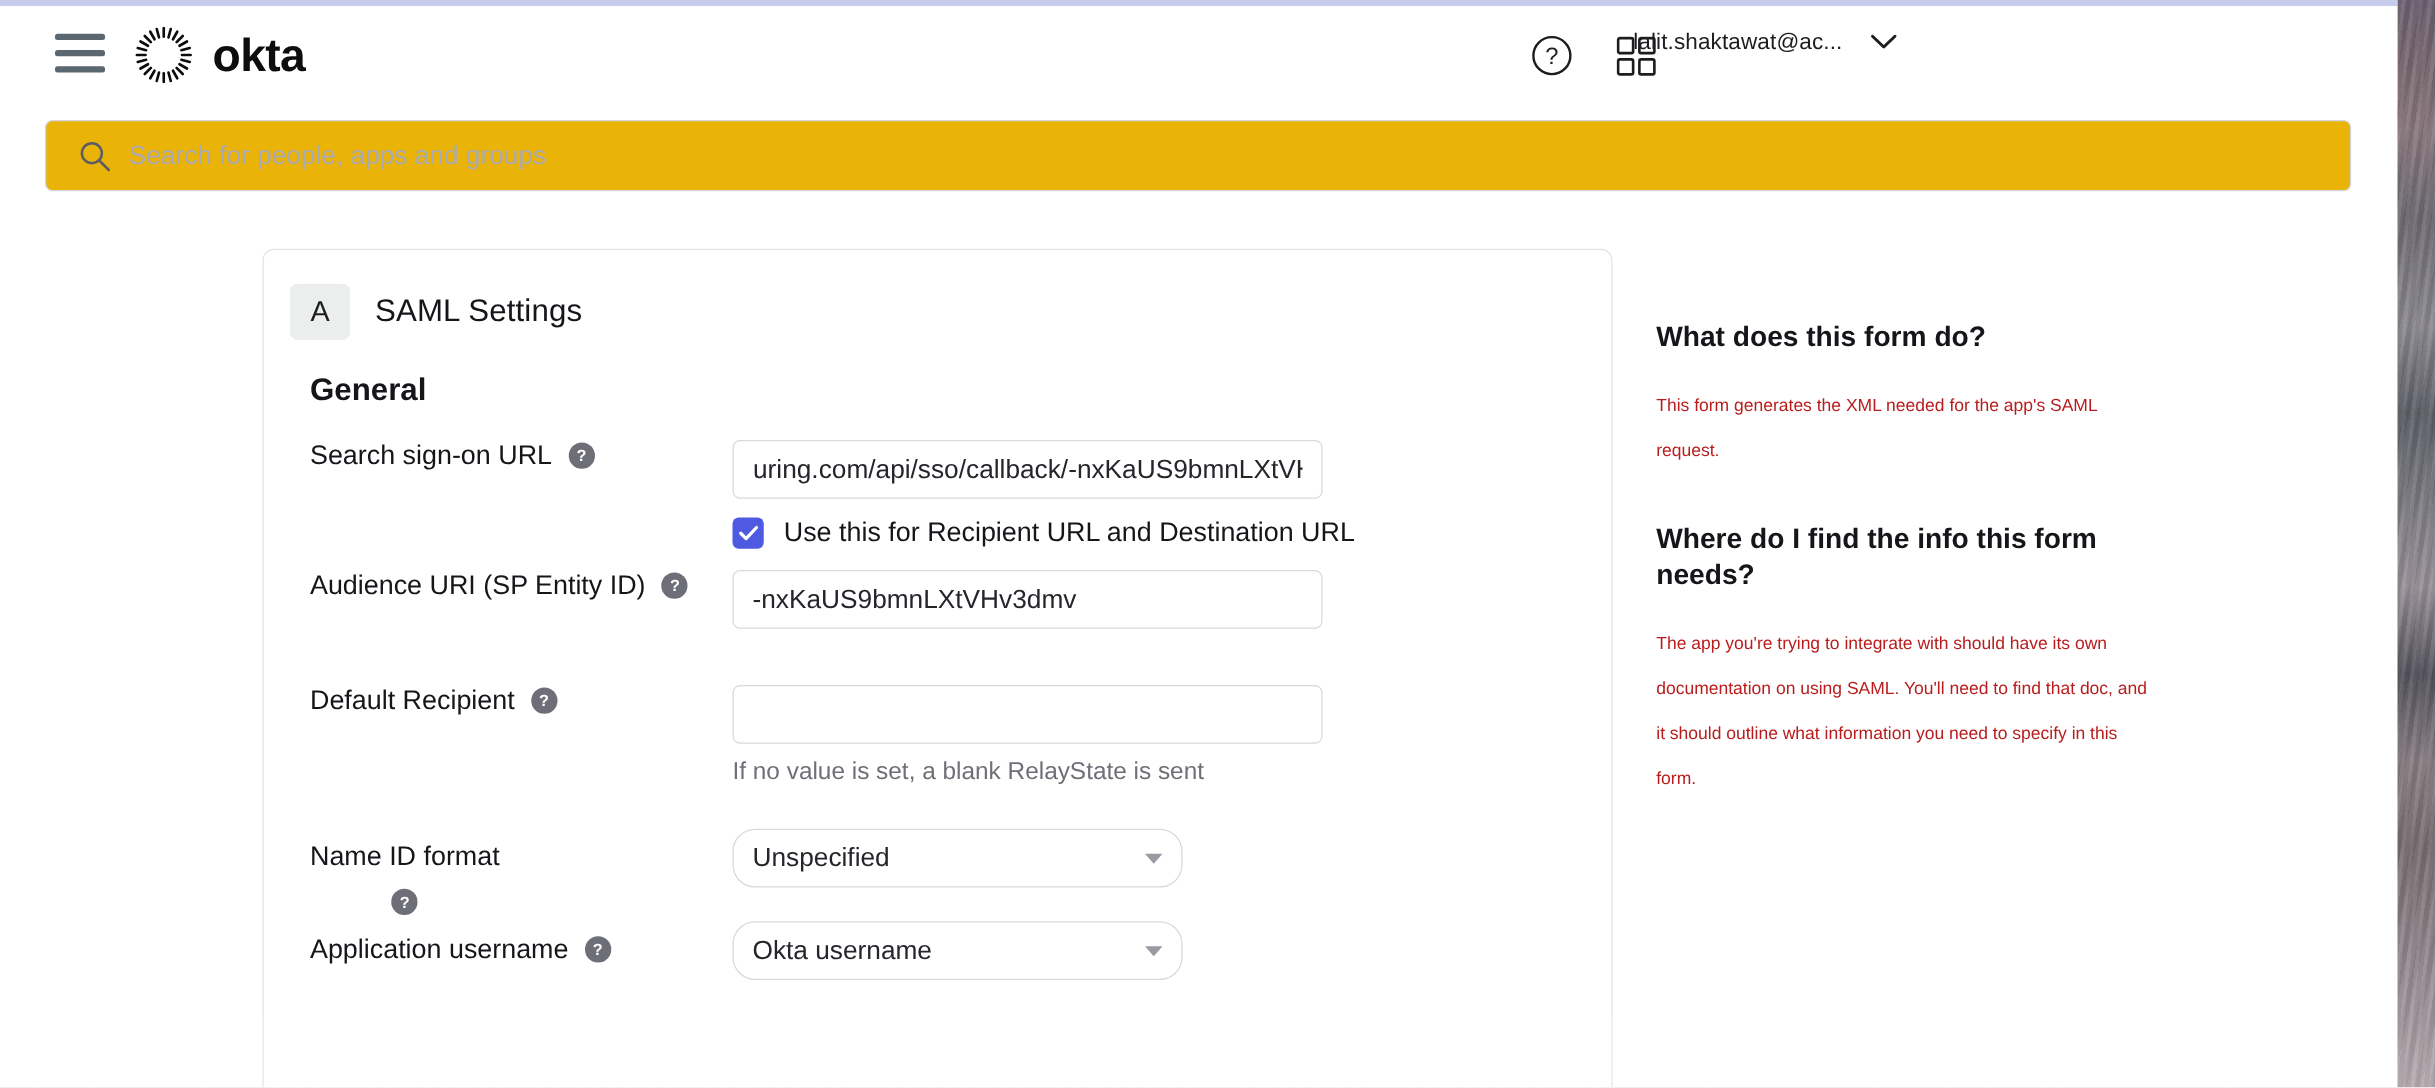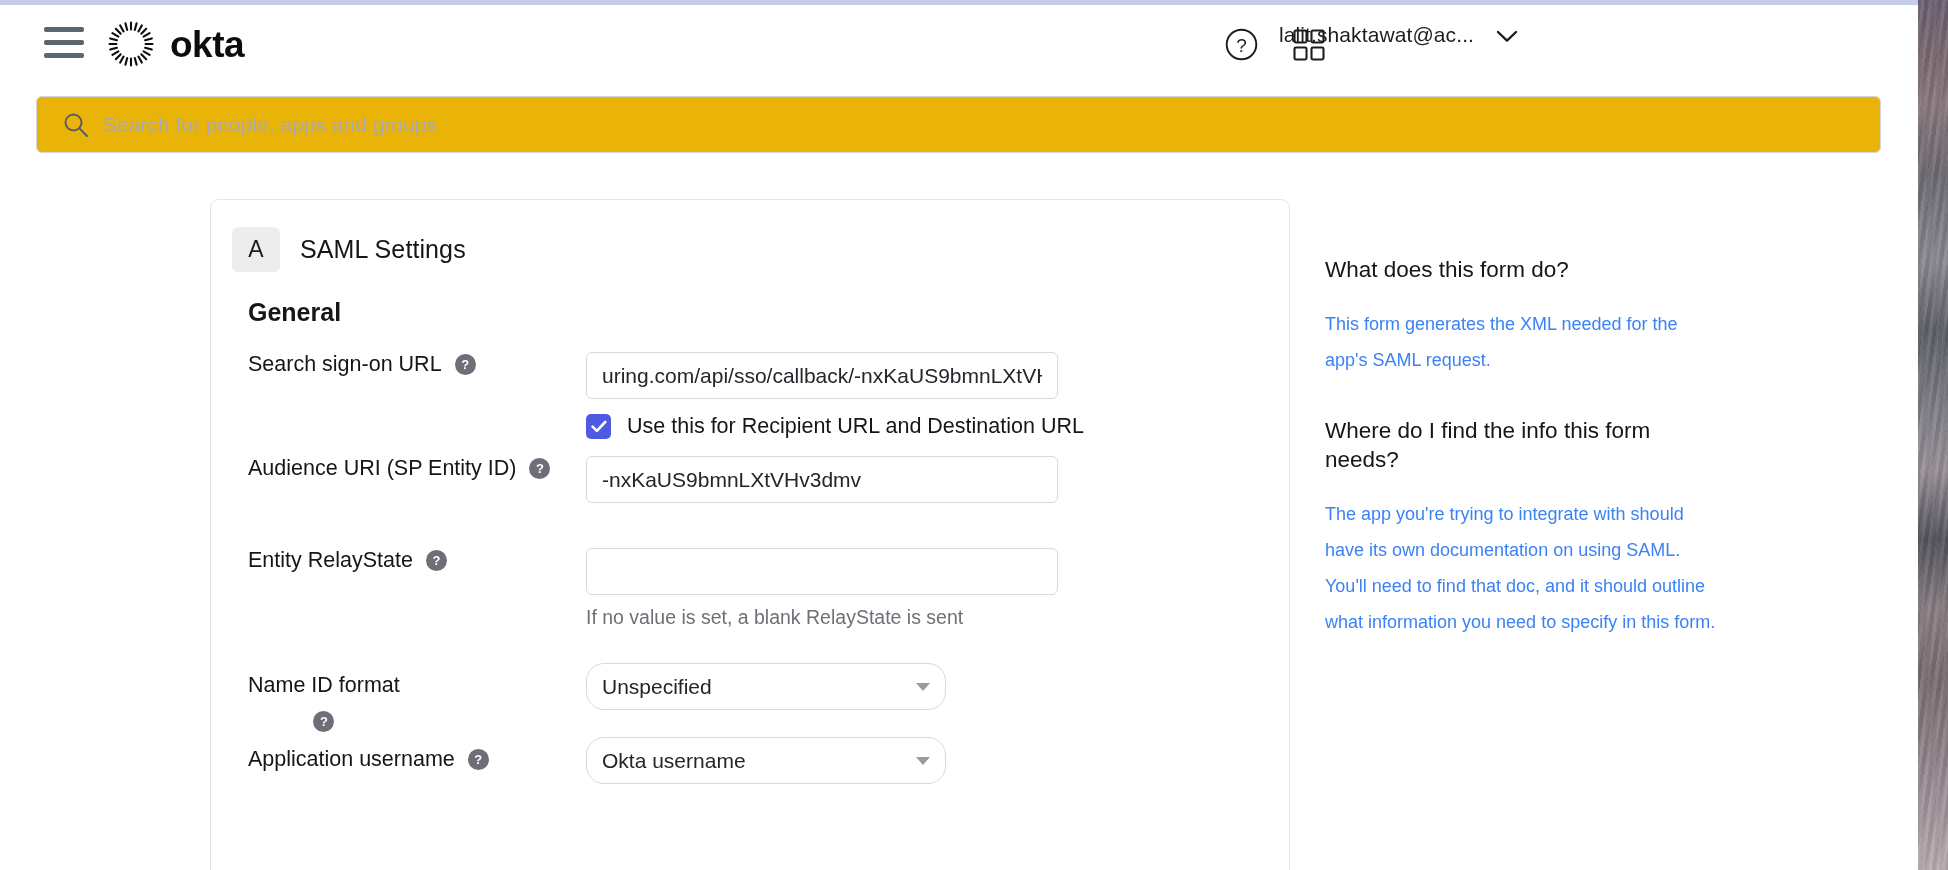--- a/index.html
+++ b/index.html
@@ -113,21 +113,21 @@
 
   #user-menu {
     position: absolute;
     right: 400px; top: 18px;
     display: flex;
     align-items: center;
     gap: 22px;
     cursor: pointer;
   }
   #user-email {
-    font-size: 21px;
+    font-size: 18px;
     color: #1d1d21;
     letter-spacing: .1px;
     white-space: nowrap;
   }
   #user-chevron { width: 22px; height: 13px; }
 
   
   #global-search-wrap {
     position: absolute;
     top: 96px; left: 36px;
@@ -296,28 +296,28 @@
 
   
   #help-panel {
     position: absolute;
     top: 255px;
     left: 1325px;
     width: 395px;
   }
   .help-heading {
     font-size: 22.5px;
-    font-weight: 400;
+    font-weight: 700;
     color: #15151a;
     line-height: 29px;
     margin-bottom: 22px;
   }
   .help-body {
-    font-size: 18px;
-    color: #3b82f6;
+    font-size: 14px;
+    color: #b91c1c;
     line-height: 36px;
     margin-bottom: 38px;
   }
 </style>
 </head>
 <body>
 
 <div id="desktop-wallpaper"></div>
 
 <div id="browser-window">
@@ -435,21 +435,21 @@
         <span>Audience URI (SP Entity ID)</span>
         <span class="help-dot">?</span>
       </div>
       <div class="field-control">
         <input class="text-input" type="text" value="-nxKaUS9bmnLXtVHv3dmv" style="">
       </div>
     </div>
 
     <div class="form-row" style="top:348px;">
       <div class="field-label">
-        <span>Entity RelayState</span>
+        <span>Default Recipient</span>
         <span class="help-dot">?</span>
       </div>
       <div class="field-control">
         <input class="text-input" type="text" value="" style="">
         <div class="helper-text">If no value is set, a blank RelayState is sent</div>
       </div>
     </div>
 
     <div class="form-row" style="top:463px;">
       <div class="field-label" style="top:10px;flex-direction:column;">

